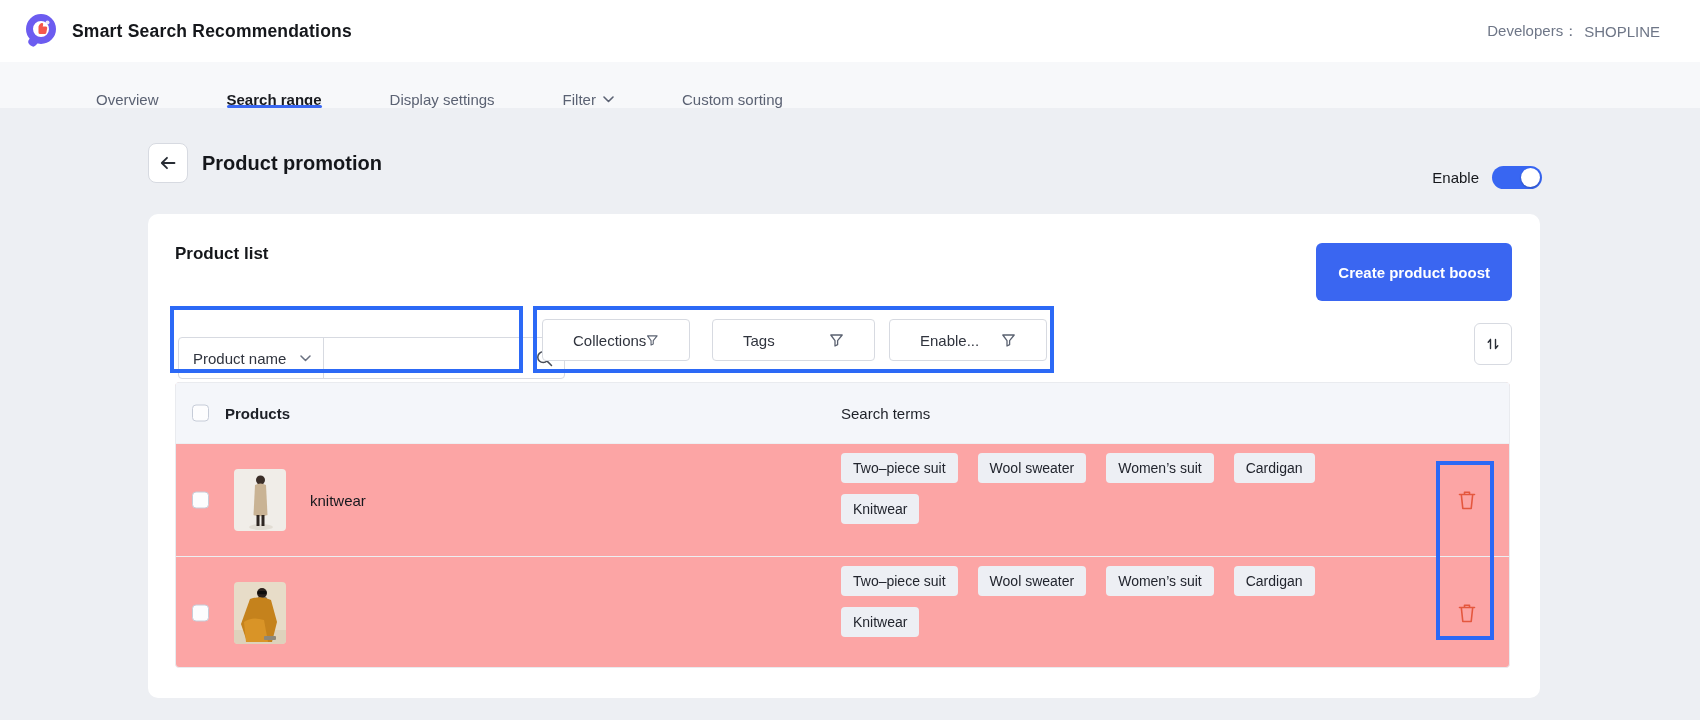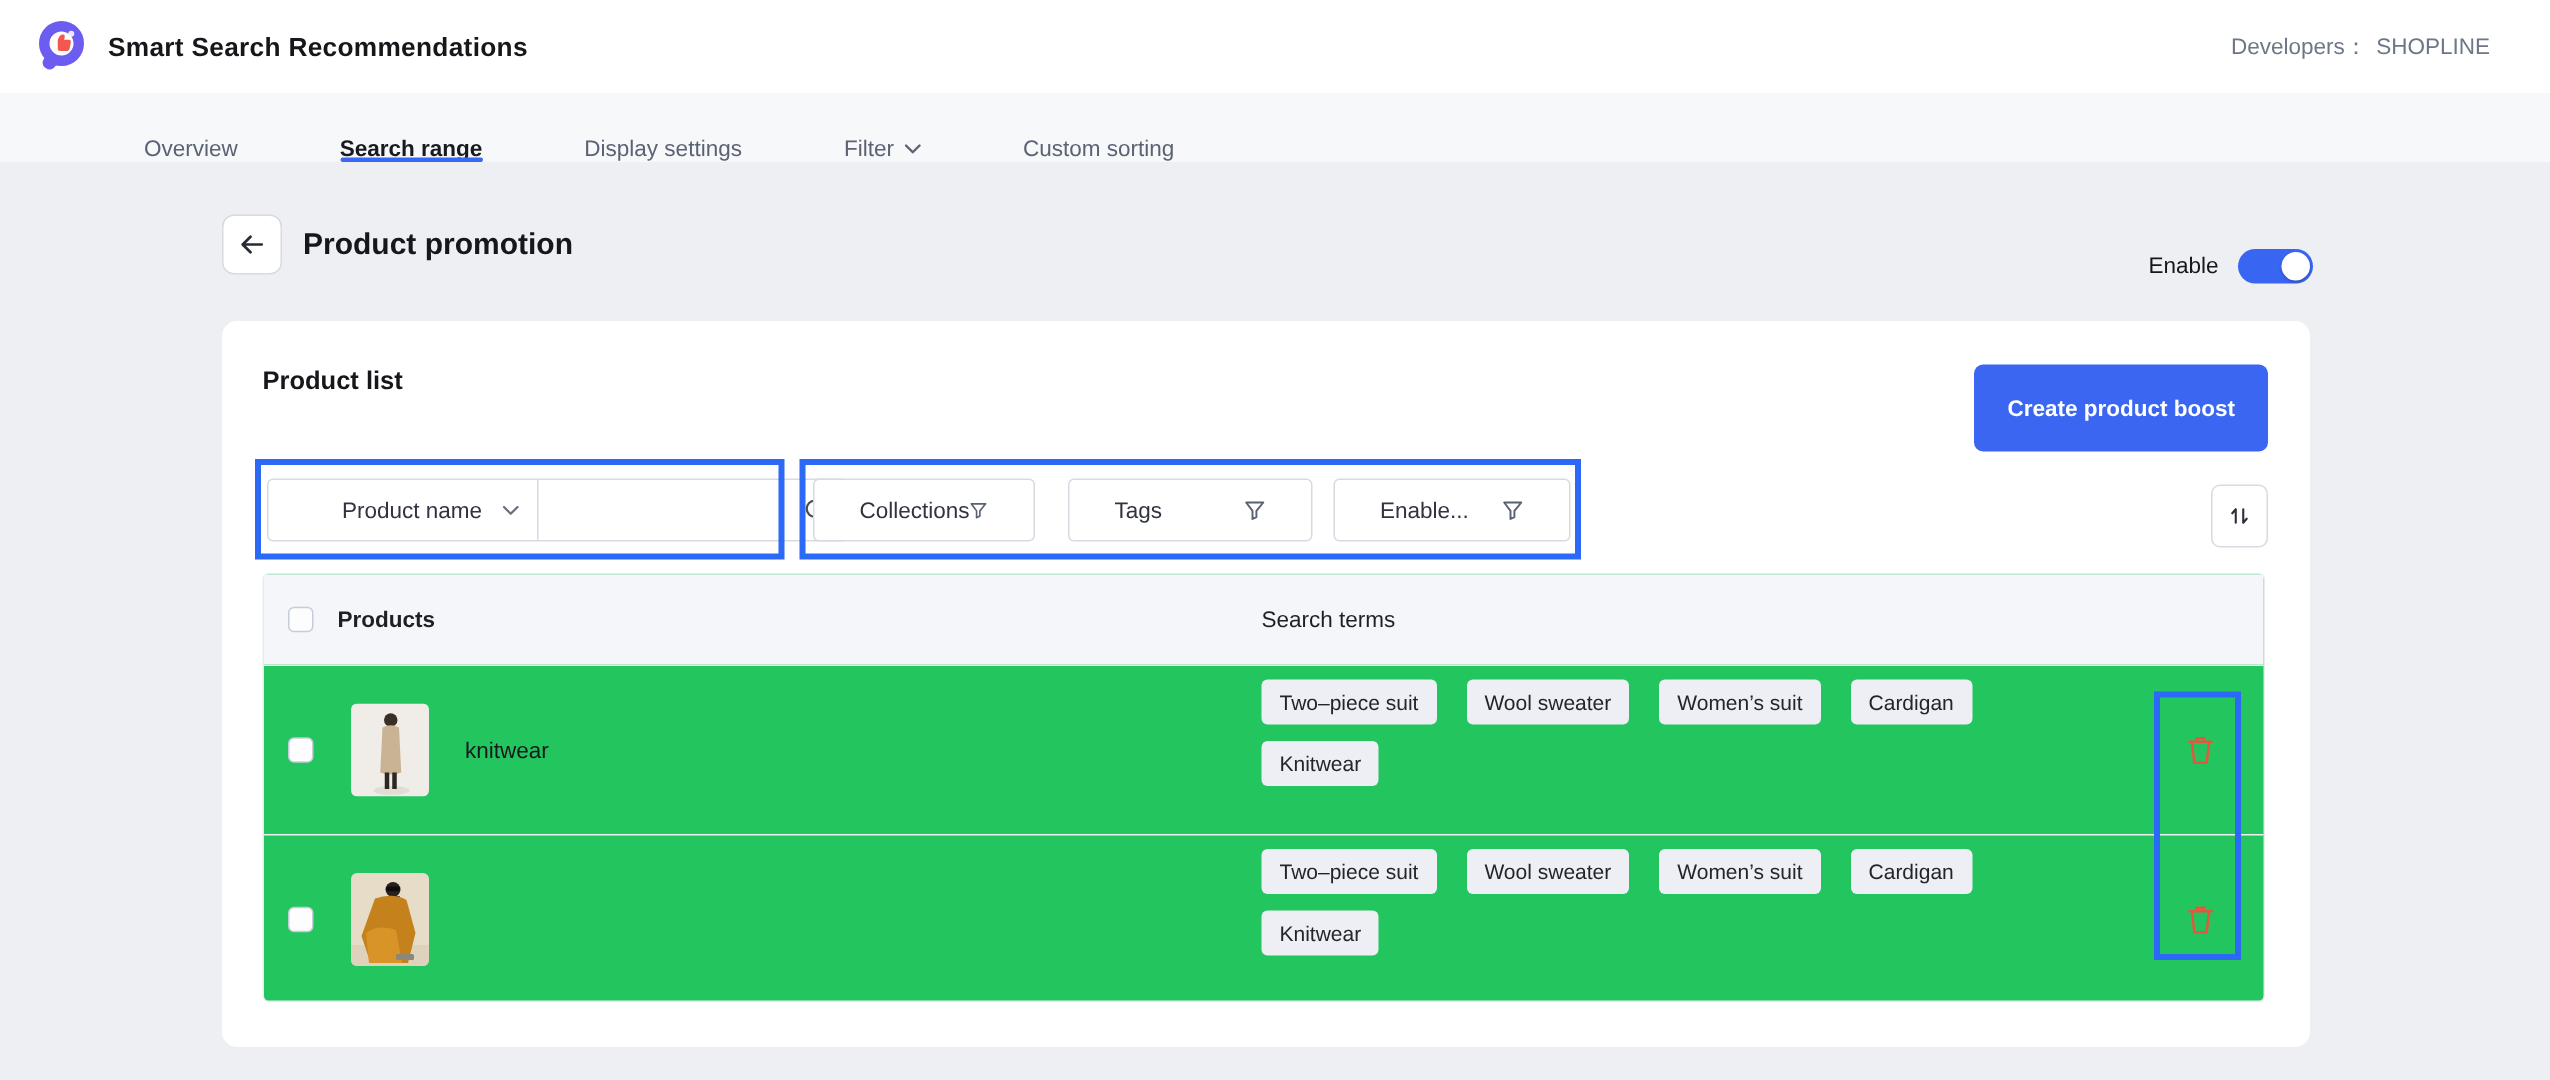--- a/index.html
+++ b/index.html
@@ -33,39 +33,39 @@
     border-radius:50%; box-shadow:0 1px 2px rgba(0,0,0,.25); }
   
   .card { position:absolute; left:148px; top:214px; width:1392px; height:484px; background:#fff; border-radius:10px; }
   .card-heading { position:absolute; left:27px; top:30px; font-size:17px; font-weight:700; color:#15171b; }
   .create-btn { position:absolute; right:28px; top:29px; height:58px; padding:0 22px; background:#3a66f1;
     border:none; border-radius:6px; color:#fff; font-size:15px; font-weight:700; font-family:inherit; cursor:pointer; }
   
   .ann-box { position:absolute; border:4px solid #2c69f6; pointer-events:none; }
   .ann-search { left:22px; top:92px; width:353px; height:67px; }
   .ann-filters { left:385px; top:92px; width:521px; height:67px; }
-  .search-control { position:absolute; left:30px; top:105px; width:387px; height:42px; background:#fff;
-    border:1px solid #d7dae1; border-radius:4px; display:flex;padding-left:35px; }
+  .search-control { position:absolute; left:30px; top:123px; width:387px; height:42px; background:#fff;
+    border:1px solid #d7dae1; border-radius:4px; display:flex; }
   .field-select { width:145px; display:flex; align-items:center; justify-content:space-between;
     padding:0 12px 0 14px; border-right:1px solid #d7dae1; font-size:15px; color:#30343e; cursor:pointer; }
   .search-box { flex:1; position:relative; }
   .search-box input { width:100%; height:100%; border:none; outline:none; background:transparent;
     padding:0 38px 0 12px; font-size:15px; font-family:inherit; color:#30343e; }
   .search-icon { position:absolute; right:11px; top:12px; width:17px; height:17px; }
   .filter-btn { position:absolute; top:105px; height:42px; background:#fff; border:1px solid #d7dae1;
     border-radius:4px; display:flex; align-items:center; justify-content:space-between; padding:0 30px;
     font-size:15px; color:#30343e; cursor:pointer; }
   .fb-collections { left:394px; width:148px; }
   .fb-tags { left:564px; width:163px; }
   .fb-product { left:741px; width:158px; }
   .sort-btn { position:absolute; left:1326px; top:109px; width:38px; height:42px; background:#fff;
     border:1px solid #d7dae1; border-radius:6px; display:flex; align-items:center; justify-content:center; cursor:pointer; }
   
   .table { position:absolute; left:27px; top:168px; width:1335px; height:286px; border:1px solid #e9ebef;
-    border-radius:4px; background:#22c55e; }
+    border-radius:4px; background:#fca5a5; }
   .thead { position:relative; height:60px; background:#f4f6fa; }
   .th-products { position:absolute; left:49px; top:0; height:60px; display:flex; align-items:center;
     font-size:15px; font-weight:700; color:#1d2027; }
   .th-terms { position:absolute; left:665px; top:0; height:60px; display:flex; align-items:center;
     font-size:15px; font-weight:500; color:#1d2027; }
   .checkbox { width:17px; height:17px; border:1.5px solid #c6ccd8; border-radius:4px; background:#fdfdfe; cursor:pointer; }
   .cb-pos { position:absolute; left:16px; top:50%; transform:translateY(-50%); }
   .trow { position:relative; height:113px; border-top:1px solid #edeff2; }
   .prod-img { position:absolute; left:58px; top:50%; transform:translateY(-50%); width:52px; height:62px;
     border-radius:4px; overflow:hidden; }

